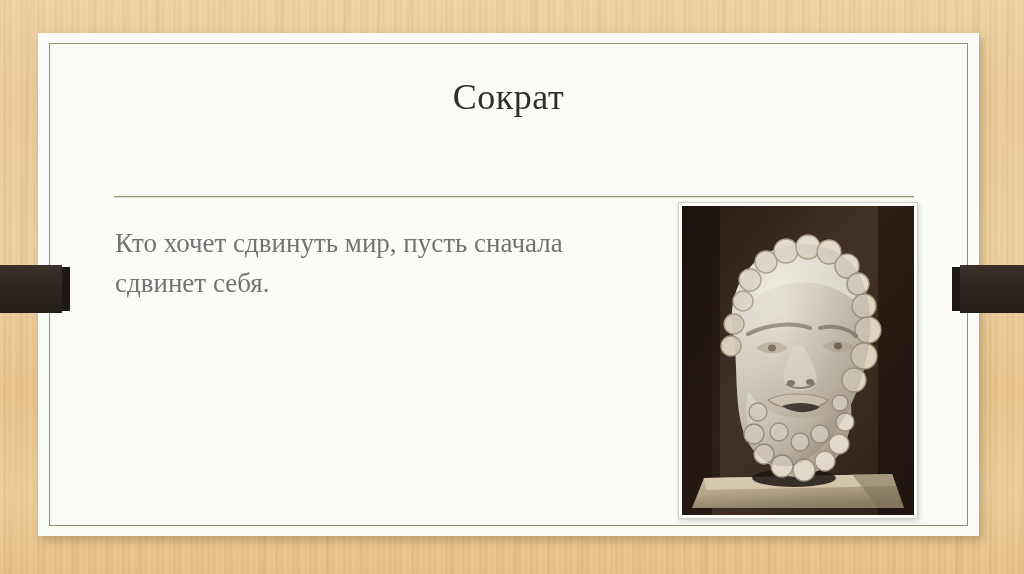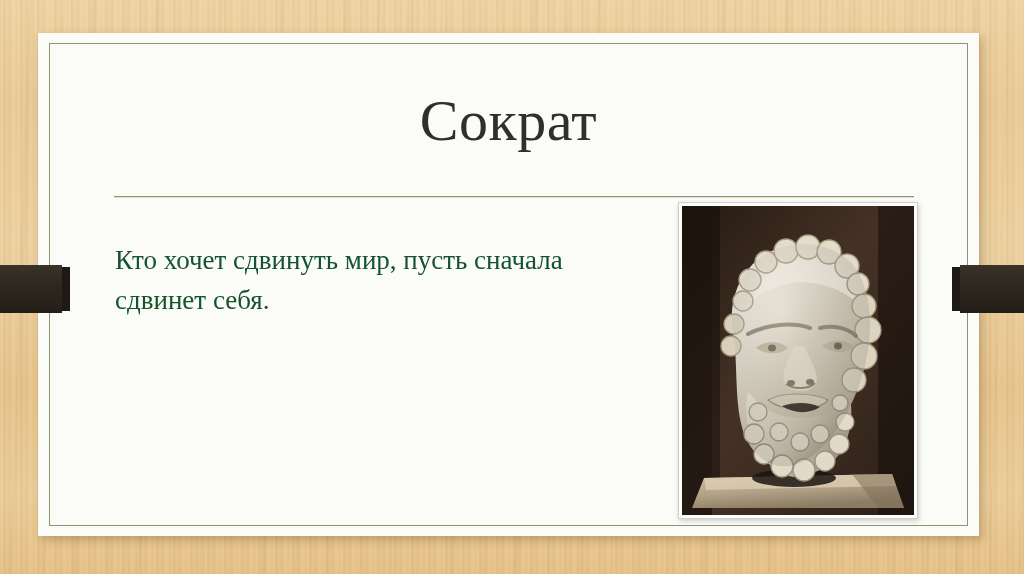--- a/index.html
+++ b/index.html
@@ -105,23 +105,23 @@
 
   
   .title-block {
     position: absolute;
     left: 0;
     top: 0;
     width: 941px;
     text-align: center;
   }
   .slide-title {
-    margin: 12px;
+    margin: 0;
     padding-top: 45px;
-    font-size: 58px;
+    font-size: 36px;
     line-height: 1.06;
     font-weight: 400;
     color: #2f2f2f;
     letter-spacing: 0.5px;
     font-family: "Liberation Serif", "DejaVu Serif", serif;
   }
   .slide-subtitle {
     margin: 0;
     padding-top: 6px;
     font-size: 46px;
@@ -140,26 +140,26 @@
     width: 800px;
     height: 0;
     border-top: 1px solid #8d9470;
     border-bottom: 1px solid #e0e2cd;
   }
 
   
   .quote {
     position: absolute;
     left: 77px;
-    top: 208px;
+    top: 191px;
     width: 480px;
     margin: 0;
     font-size: 27px;
     line-height: 1.48;
-    color: #14532d;
+    color: #737373;
     font-family: "Liberation Serif", "DejaVu Serif", serif;
   }
 
   
   .photo-frame {
     position: absolute;
     left: 640px;
     top: 169px;
     width: 240px;
     height: 317px;

